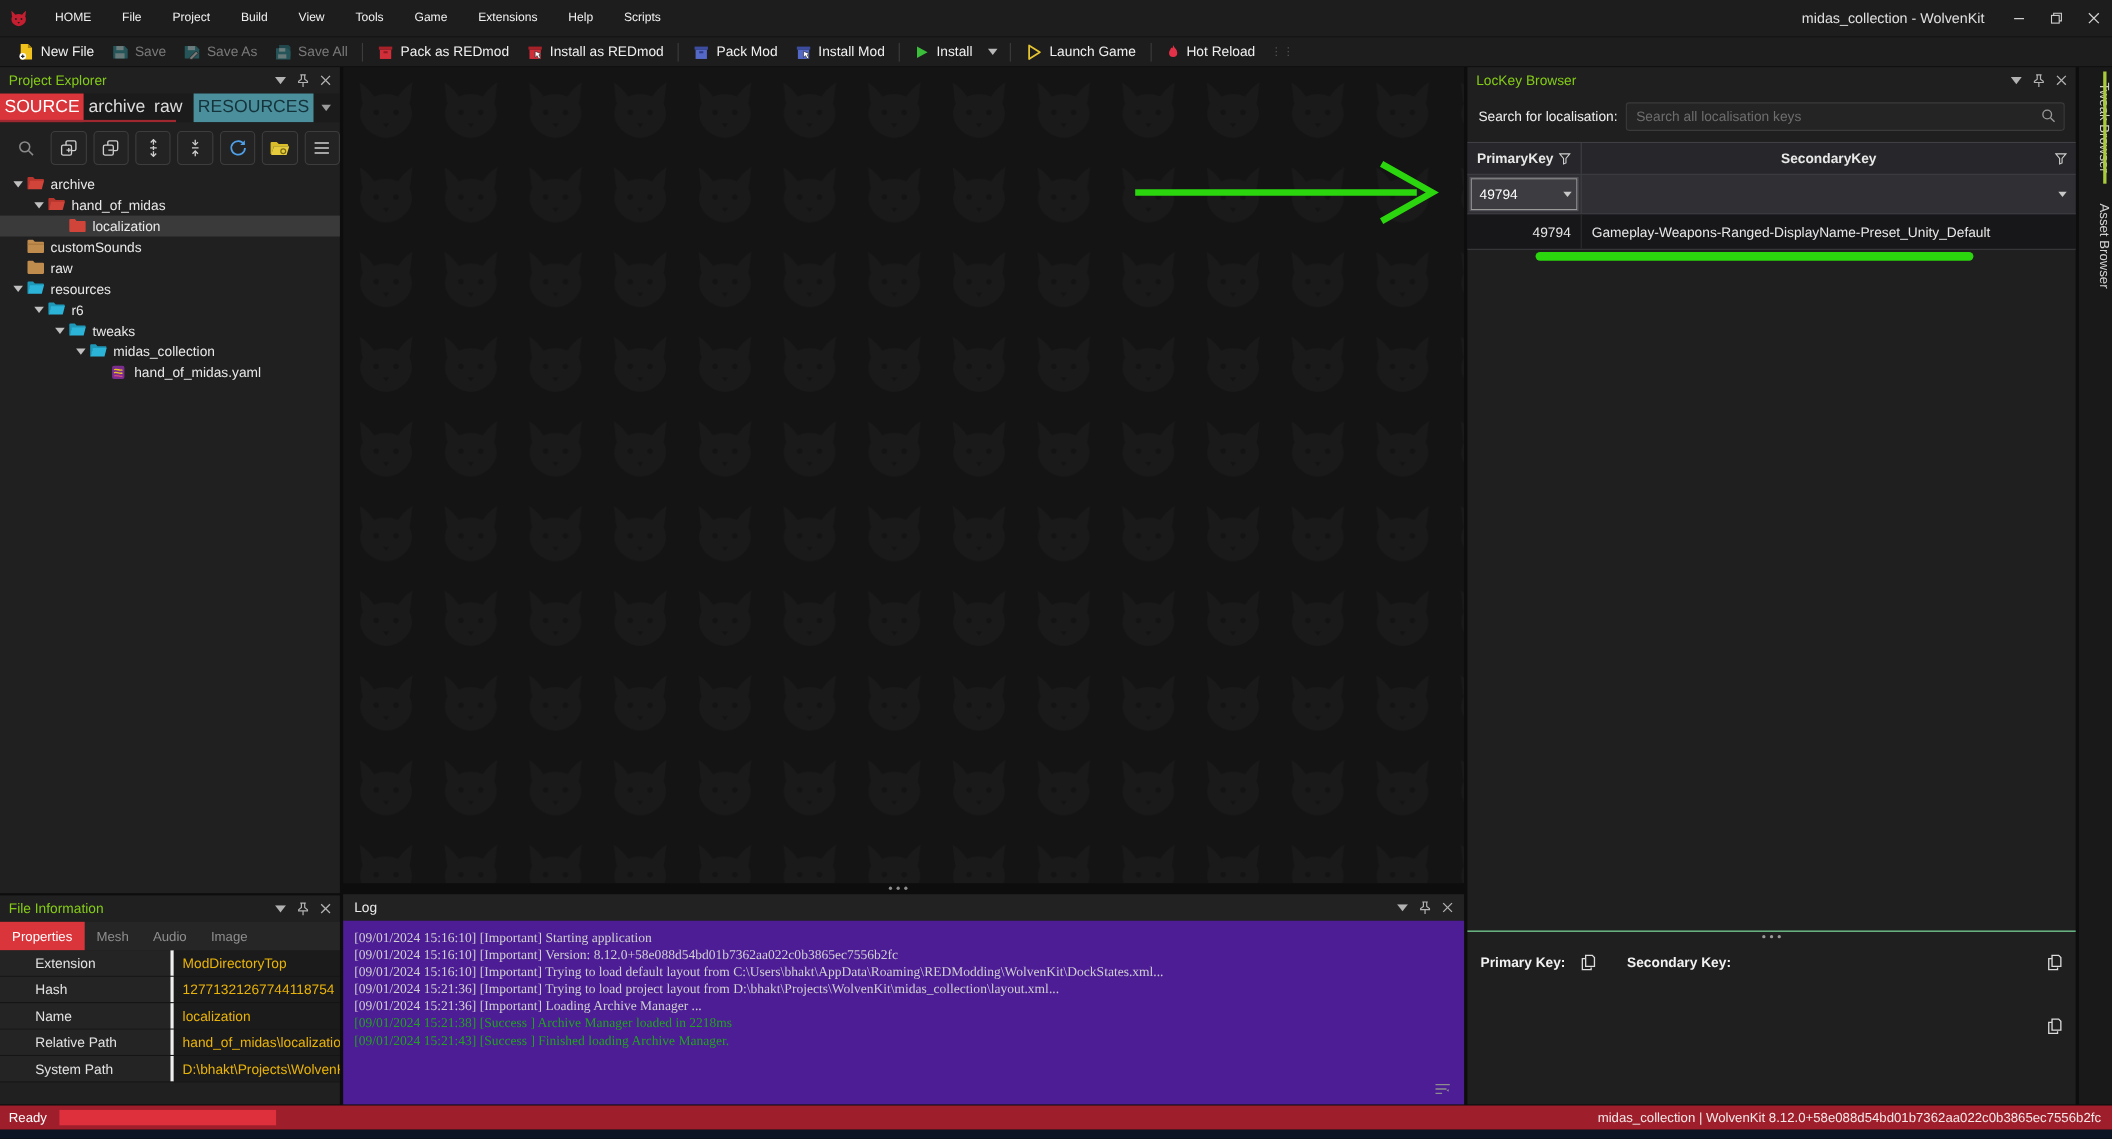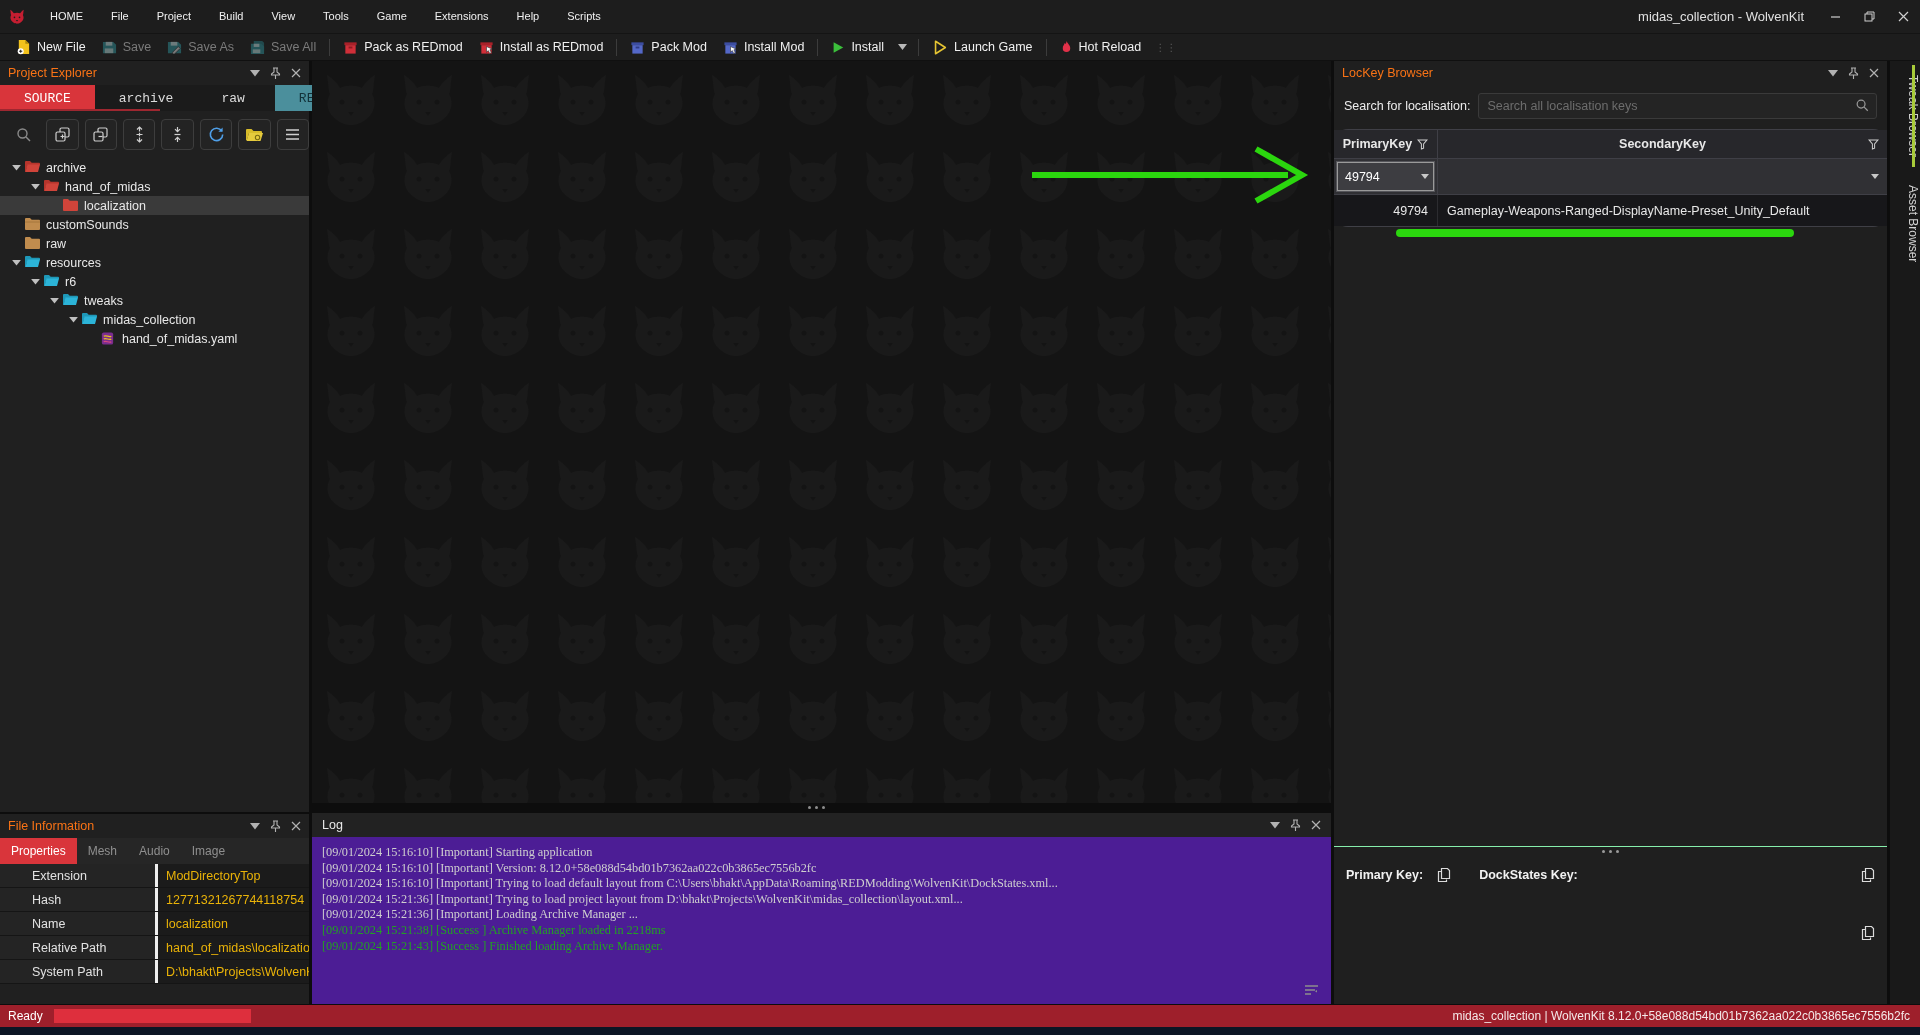--- a/index.html
+++ b/index.html
@@ -23,27 +23,27 @@
             font-size:12.5px; white-space:nowrap; }
   .tb-btn.disabled { color:#7a7a7a; }
   .tb-btn.disabled svg { opacity:.45; }
   .tb-sep { width:1px; height:17px; background:#3c3c3c; margin:0 5px; }
   .tb-caret { display:flex; align-items:center; padding:0 6px; }
   .tb-grip { color:#5a5a5a; font-size:10px; margin-left:6px; letter-spacing:1px; }
 
   
   .panel { position:absolute; background:#202020; }
   .panel-header { height:24px; display:flex; align-items:center; padding:0 8px;
-                  color:#f97316; font-size:12.5px; }
+                  color:#84cc16; font-size:12.5px; }
   .ph-icons { margin-left:auto; display:flex; align-items:center; gap:10px; }
 
   
   .pe { left:0; top:61px; width:309px; height:751px; }
   .pe-tabs { position:relative; height:26px; display:flex; align-items:stretch; background:#1b1b1b; }
-  .pe-tab { display:flex; align-items:center; padding:0 24px; font-size:13px; color:#dcdcdc;font-family:Liberation Mono, monospace; }
+  .pe-tab { display:flex; align-items:center; padding:0 4px; font-size:16px; color:#dcdcdc; }
   .pe-tab.red { background:#d9353b; color:#fff; }
   .pe-tab.teal { background:#4b8f9c; color:#14333b; margin-left:6px; }
   .pe-tab-underline { position:absolute; left:0; bottom:0; width:160px; height:2px; background:#9e2730; }
   .pe-tabs-caret { margin-left:auto; display:flex; align-items:center; padding-right:8px; }
   .pe-toolbar { display:flex; align-items:center; gap:6px; padding:8px 0 8px 8px; }
   .pe-tool { width:34px; height:31px; border:1px solid #3d3d3d; border-radius:4px; background:#232323;
              display:flex; align-items:center; justify-content:center; }
   .pe-tool.noborder { border:none; background:transparent; }
   .tree { font-size:12.5px; }
   .ti { height:19px; display:flex; align-items:center; }
@@ -79,21 +79,21 @@
   
   .lk { left:1334px; top:61px; width:553px; height:943px; background:#1f1f1f; }
   .lk-search { display:flex; align-items:center; padding:8px 10px 10px 10px; gap:8px; }
   .lk-search-label { font-size:12.5px; color:#ececec; white-space:nowrap; }
   .lk-input-wrap { position:relative; flex:1; }
   .lk-input { width:100%; height:26px; background:#242424; border:1px solid #3a3a3a; border-radius:3px;
               color:#cfcfcf; padding:0 28px 0 8px; font-size:12.5px; outline:none;
               font-family:"Liberation Sans", sans-serif; }
   .lk-input::placeholder { color:#6d6d6d; }
   .lk-input-icon { position:absolute; right:7px; top:5px; }
-  .lk-table { border-top:1px solid #3f3f46; border-bottom:1px solid #3f3f46;border-radius:14px; }
+  .lk-table { border-top:1px solid #3f3f46; border-bottom:1px solid #3f3f46; }
   .lk-thead { display:flex; height:29px; background:#27272b; border-bottom:1px solid #3f3f46;
               font-weight:bold; font-size:12.5px; }
   .lk-th1 { width:104px; display:flex; align-items:center; justify-content:center; gap:5px;
             border-right:1px solid #3f3f46; }
   .lk-th2 { flex:1; display:flex; align-items:center; justify-content:center; position:relative; }
   .lk-th2 .funnel { position:absolute; right:8px; }
   .lk-filter { display:flex; height:36px; background:#303034; border-bottom:1px solid #3f3f46; }
   .lk-fc1 { width:104px; padding:3px; border-right:1px solid #3f3f46; }
   .lk-combo { height:100%; background:#3d3d41; border:1px solid #9a9a9a; outline:1px solid #55555a;
               display:flex; align-items:center; padding:0 4px 0 7px; color:#fff; }
@@ -677,21 +677,21 @@
         <i></i>
       </div>
     <div class="lk-keys-row">
       <span class="lk-key-label">Primary Key:</span>
       <span style="margin-right:14px;">
         <svg width="14" height="16" viewBox="0 0 14 16">
             <path d="M4.5 1.5h6l2 2v8h-8z" fill="none" stroke="#dcdcdc" stroke-width="1.2"></path>
             <path d="M4.5 4.5h-3v10h8v-2" fill="none" stroke="#dcdcdc" stroke-width="1.2"></path>
           </svg>
       </span>
-      <span class="lk-key-label">DockStates Key:</span>
+      <span class="lk-key-label">Secondary Key:</span>
       <span style="margin-left:auto;">
         <svg width="14" height="16" viewBox="0 0 14 16">
             <path d="M4.5 1.5h6l2 2v8h-8z" fill="none" stroke="#dcdcdc" stroke-width="1.2"></path>
             <path d="M4.5 4.5h-3v10h8v-2" fill="none" stroke="#dcdcdc" stroke-width="1.2"></path>
           </svg>
       </span>
     </div>
     <span class="lk-copy2">
       <svg width="14" height="16" viewBox="0 0 14 16">
           <path d="M4.5 1.5h6l2 2v8h-8z" fill="none" stroke="#dcdcdc" stroke-width="1.2"></path>

